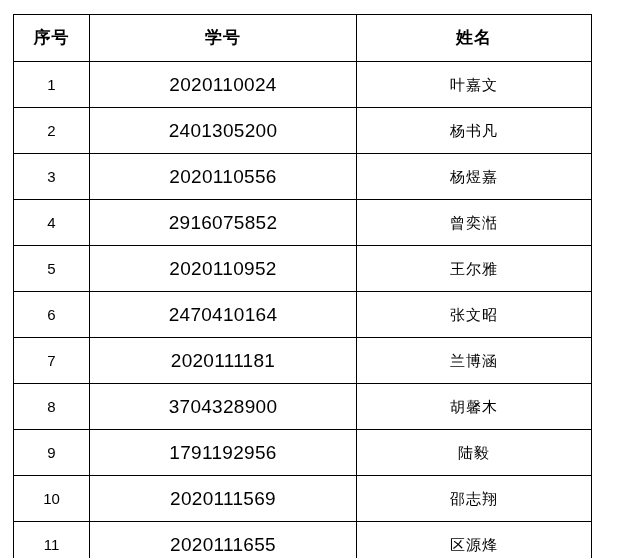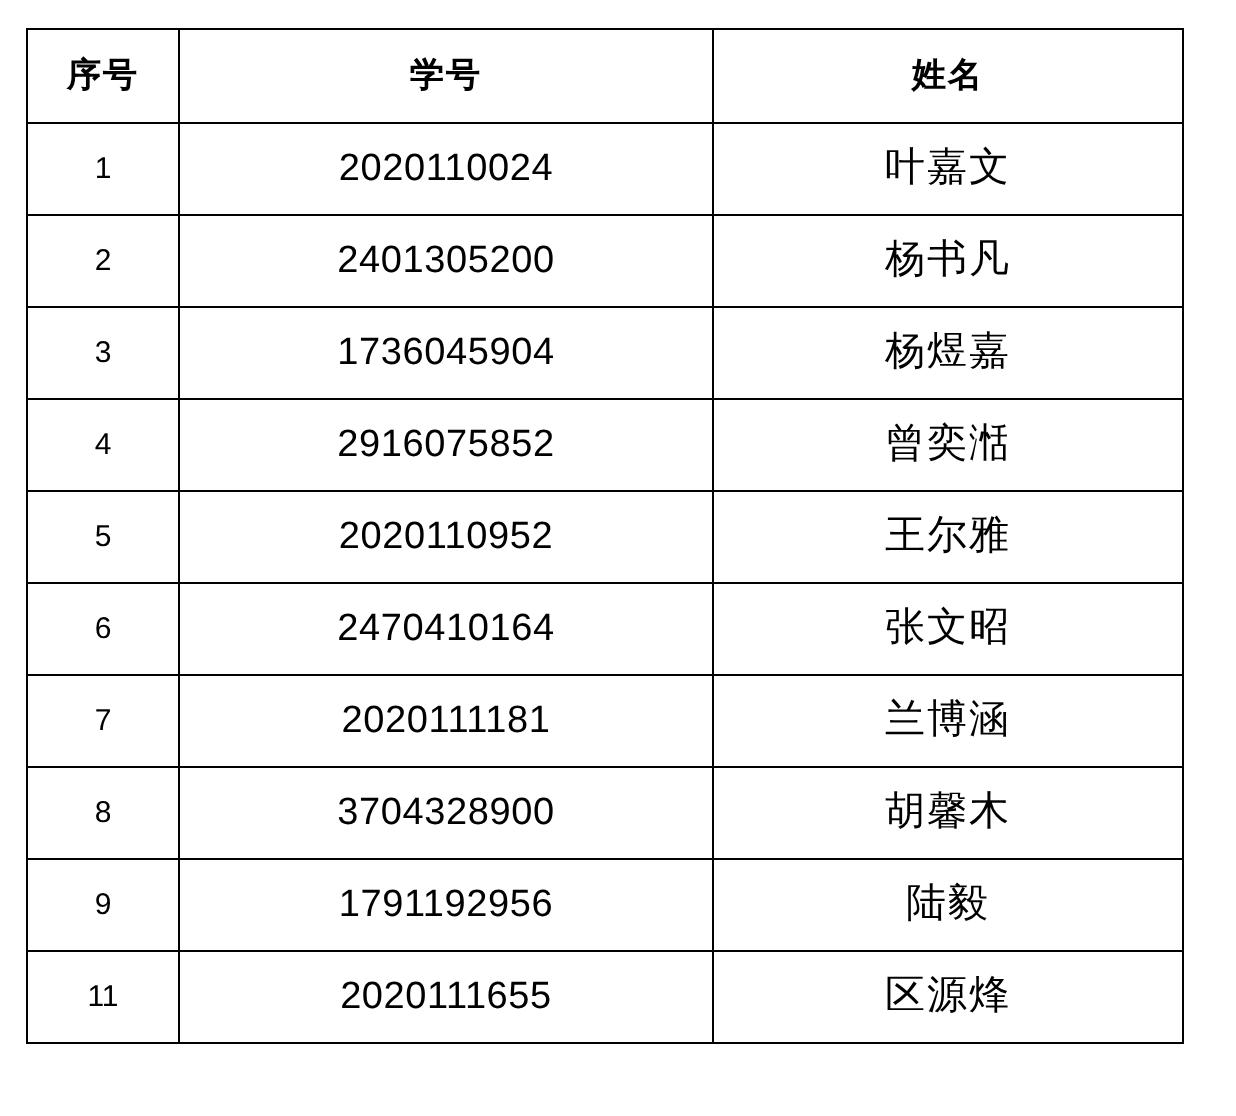--- a/index.html
+++ b/index.html
@@ -55,21 +55,21 @@
     font-size: 15px;
   }
   table.roster tbody td.cell-index {
     font-size: 15px;
   }
   table.roster tbody td.cell-id {
     font-size: 19px;
     letter-spacing: 0.3px;
   }
   table.roster tbody td.cell-name {
-    font-size: 20px;
+    font-size: 15px;
     letter-spacing: 1px;
   }
 </style>
 </head>
 <body>
 
 <div class="sheet">
   <table class="roster">
     <colgroup>
       <col class="c-index">
@@ -89,21 +89,21 @@
           <td class="cell-id">2020110024</td>
           <td class="cell-name">叶嘉文</td>
         </tr>
         <tr>
           <td class="cell-index">2</td>
           <td class="cell-id">2401305200</td>
           <td class="cell-name">杨书凡</td>
         </tr>
         <tr>
           <td class="cell-index">3</td>
-          <td class="cell-id">1736045904</td>
+          <td class="cell-id">2020110556</td>
           <td class="cell-name">杨煜嘉</td>
         </tr>
         <tr>
           <td class="cell-index">4</td>
           <td class="cell-id">2916075852</td>
           <td class="cell-name">曾奕湉</td>
         </tr>
         <tr>
           <td class="cell-index">5</td>
           <td class="cell-id">2020110952</td>
@@ -123,19 +123,24 @@
           <td class="cell-index">8</td>
           <td class="cell-id">3704328900</td>
           <td class="cell-name">胡馨木</td>
         </tr>
         <tr>
           <td class="cell-index">9</td>
           <td class="cell-id">1791192956</td>
           <td class="cell-name">陆毅</td>
         </tr>
         <tr>
+          <td class="cell-index">10</td>
+          <td class="cell-id">2020111569</td>
+          <td class="cell-name">邵志翔</td>
+        </tr>
+        <tr>
           <td class="cell-index">11</td>
           <td class="cell-id">2020111655</td>
           <td class="cell-name">区源烽</td>
         </tr>
       </tbody>
   </table>
 </div>
 
 </body></html>

